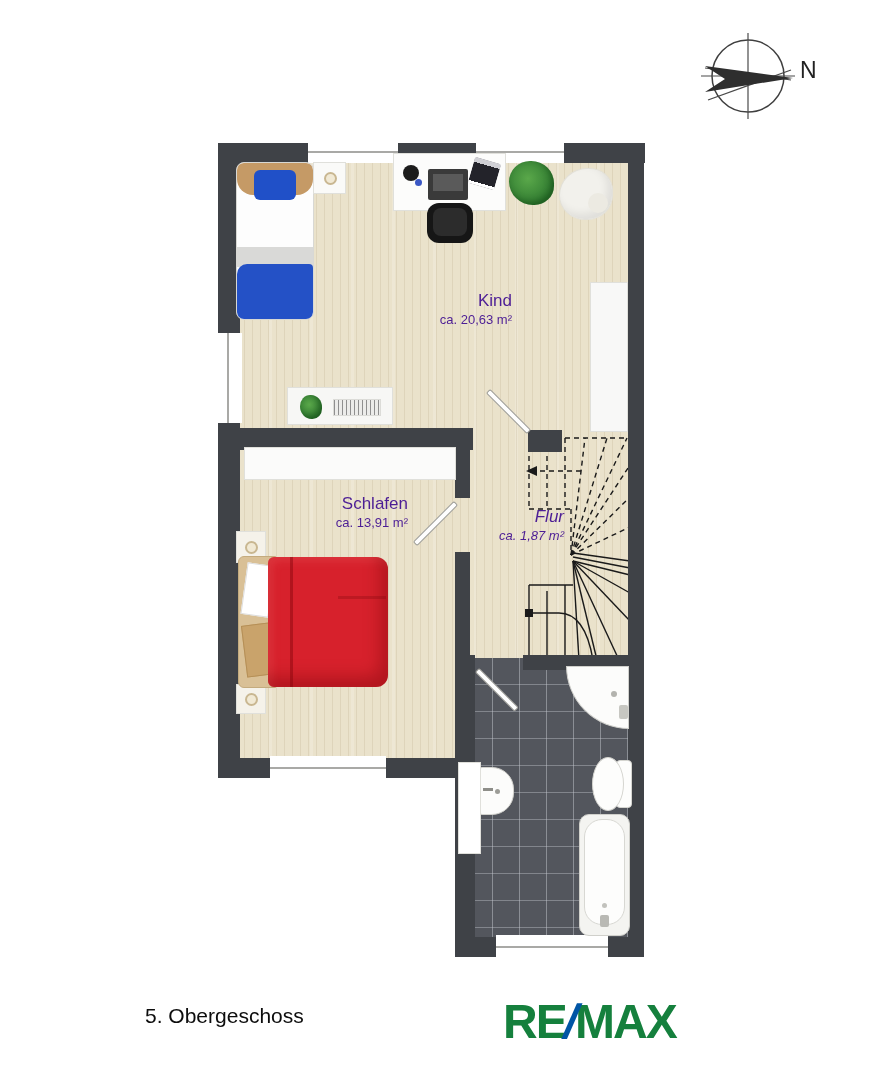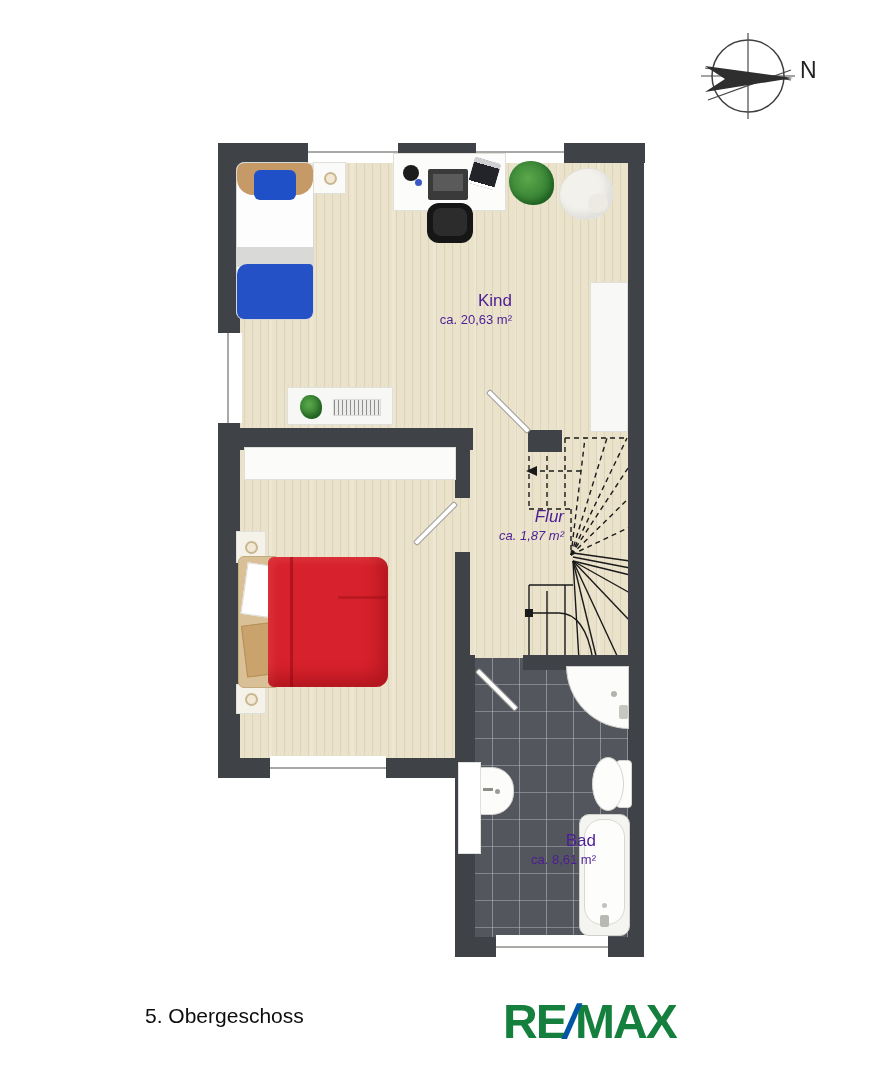--- a/index.html
+++ b/index.html
@@ -163,27 +163,27 @@
   </div>
 
   <div class="abs door" style="left:529px;top:429px;width:58px;transform:rotate(-135deg);"></div>
   <div class="abs door" style="left:456px;top:500px;width:58px;transform:rotate(135deg);"></div>
   <div class="abs door" style="left:477px;top:667px;width:56px;transform:rotate(45deg);"></div>
 
   <div class="abs room-label" style="left:360px;top:291px;width:152px;">
     <div class="rname">Kind</div>
     <div class="rarea">ca. 20,63 m²</div>
   </div>
+  <div class="abs room-label" style="left:264px;top:494px;width:144px;">
+    <div class="rname">Schlafen</div>
+    <div class="rarea">ca. 13,91 m²</div>
+  </div>
   <div class="abs room-label" style="left:468px;top:507px;width:96px;font-style:italic;">
     <div class="rname">Flur</div>
     <div class="rarea">ca. 1,87 m²</div>
-  </div>
-  <div class="abs room-label" style="left:452px;top:831px;width:144px;">
-    <div class="rname">Bad</div>
-    <div class="rarea">ca. 8,61 m²</div>
   </div>
 
   <svg class="abs" style="left:693px;top:28px;" width="115" height="95" viewBox="0 0 115 95">
     <circle cx="55" cy="48" r="36" stroke="#3f3f3f" stroke-width="1.5" fill="none"></circle>
     <line x1="55" y1="5" x2="55" y2="91" stroke="#4a4a4a" stroke-width="1.2"></line>
     <line x1="8" y1="48" x2="102" y2="48" stroke="#4a4a4a" stroke-width="1.2"></line>
     <line x1="15" y1="72" x2="98" y2="42" stroke="#4a4a4a" stroke-width="1.2"></line>
     <line x1="12" y1="40" x2="98" y2="52" stroke="#4a4a4a" stroke-width="1.2"></line>
     <polygon points="100,50 12,38 32,51 12,64" fill="#2e2e2e"></polygon>
   </svg>

